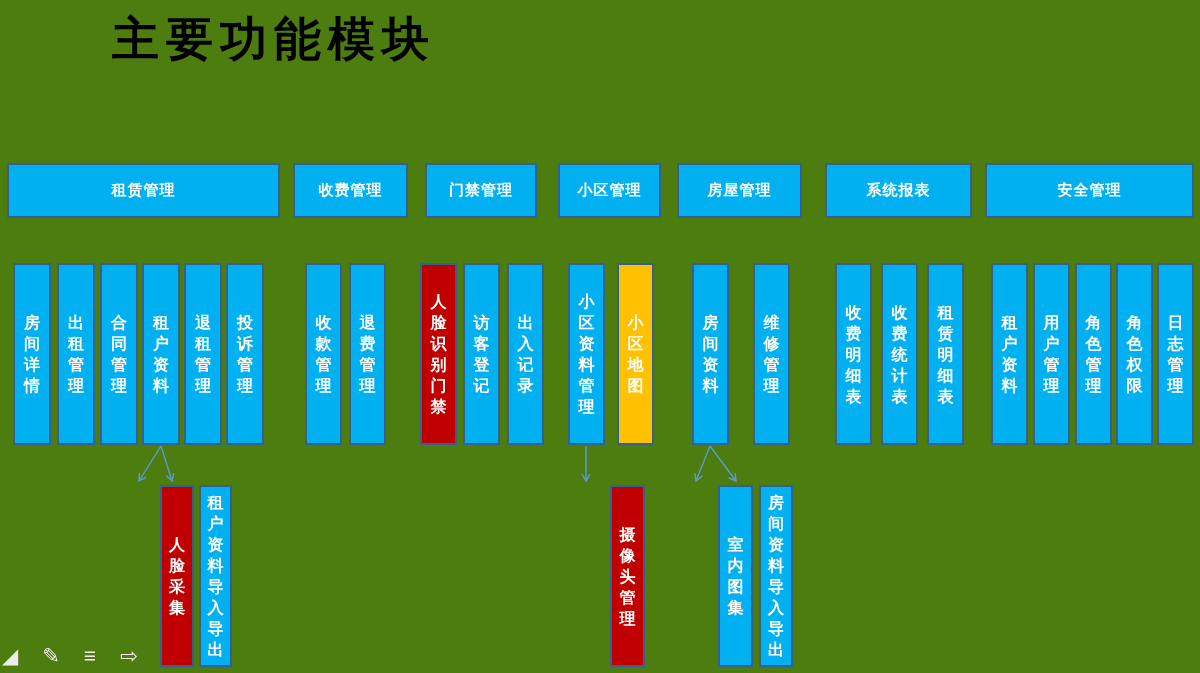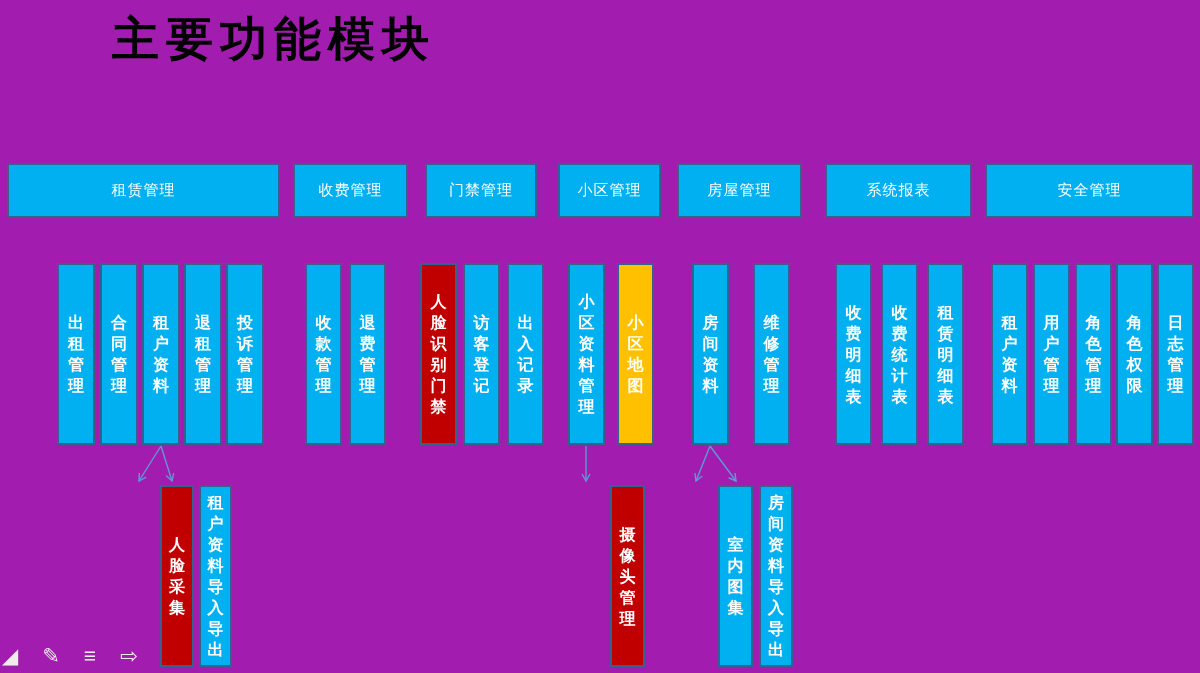--- a/index.html
+++ b/index.html
@@ -1,31 +1,31 @@
 <!DOCTYPE html>
 <html><head>
 <meta charset="utf-8">
 <style>
   html,body{margin:0;padding:0;background:#ffffff;}
   .canvas{
-    position:relative;width:1200px;height:673px;background:#a21caf;
+    position:relative;width:1200px;height:673px;background:#4d7c0f;
     overflow:hidden;font-family:"Liberation Sans","DejaVu Sans",sans-serif;
   }
   .page-title{
     position:absolute;left:112px;top:8px;margin:0;
     font-family:"Liberation Serif","DejaVu Serif",serif;
     font-size:47px;font-weight:bold;color:#000000;letter-spacing:7px;
     white-space:nowrap;
   }
   .hdr{
     position:absolute;top:163px;height:55px;box-sizing:border-box;
     background:#00B0F0;border:2px solid #35618F;
     display:flex;align-items:center;justify-content:center;
   }
-  .hdr span{color:#ffffff;font-weight:normal;font-size:15px;letter-spacing:1px;white-space:nowrap;}
+  .hdr span{color:#ffffff;font-weight:bold;font-size:15px;letter-spacing:1px;white-space:nowrap;}
   .box{
     position:absolute;top:263px;height:182px;width:37px;box-sizing:border-box;
     background:#00B0F0;border:2px solid #35618F;
     display:flex;align-items:center;justify-content:center;
   }
   .box.w38{width:38px;}
   .box.red{background:#C00000;}
   .box.orange{background:#FFC000;}
   .box.sub{top:485px;height:182px;margin-left:41px;}
   .vtext{
@@ -79,20 +79,23 @@
   <div class="hdr" style="left:677px;width:125px">
       <span>房屋管理</span>
     </div>
   <div class="hdr" style="left:825px;width:147px">
       <span>系统报表</span>
     </div>
   <div class="hdr" style="left:985px;width:209px">
       <span>安全管理</span>
     </div>
 
+  <div class="box w38" style="left:13px">
+      <span class="vtext">房间详情</span>
+    </div>
   <div class="box w38" style="left:57px">
       <span class="vtext">出租管理</span>
     </div>
   <div class="box w38" style="left:100px">
       <span class="vtext">合同管理</span>
     </div>
   <div class="box w38" style="left:142px">
       <span class="vtext">租户资料</span>
     </div>
   <div class="box w38" style="left:184px">

